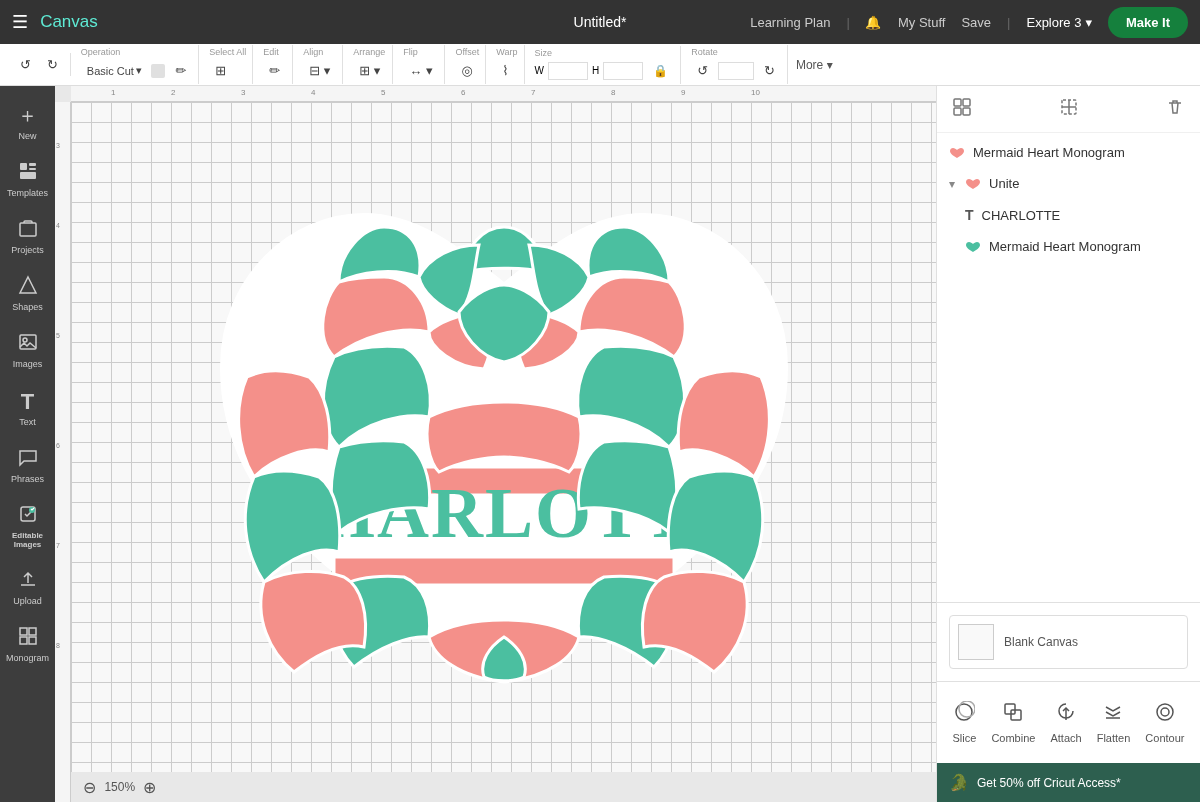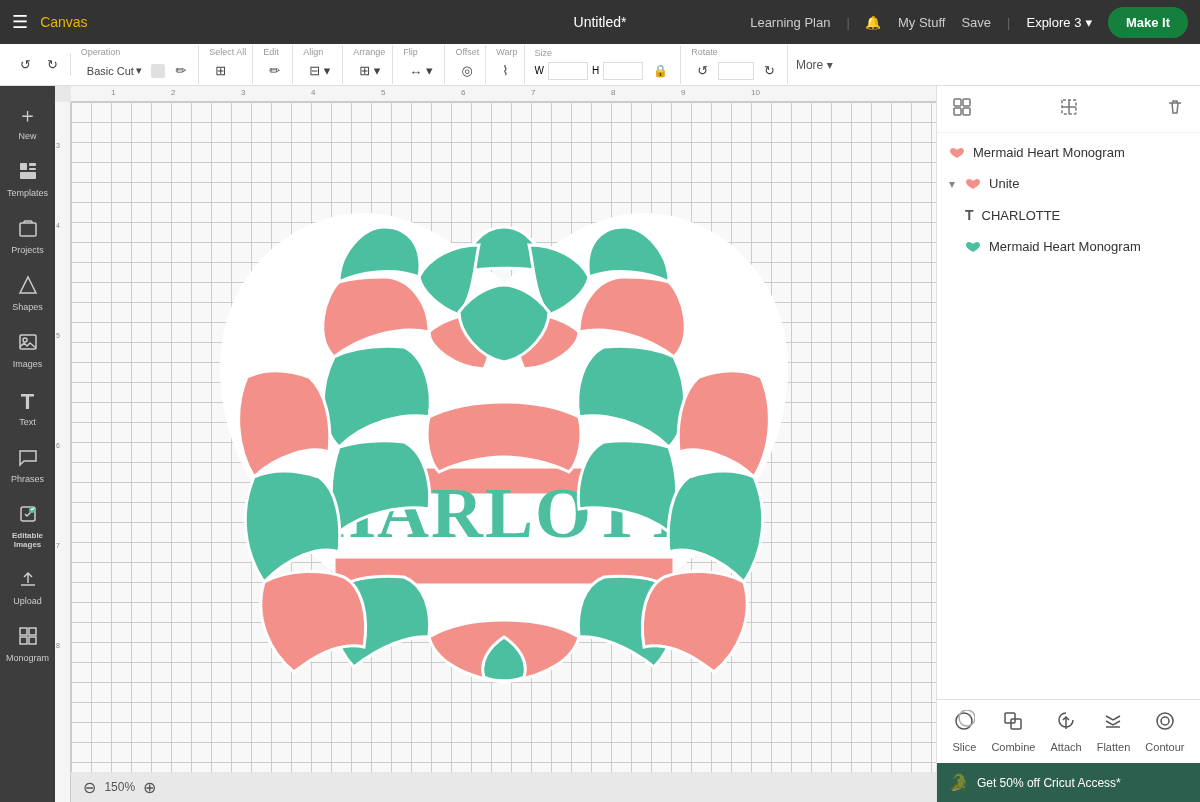--- a/index.html
+++ b/index.html
@@ -11,21 +11,21 @@
       background: #333333;
       display: flex;
       align-items: center;
       padding: 0 12px;
       gap: 12px;
       color: white;
       position: relative;
       z-index: 100;
     }
     .nav-menu-icon { font-size: 18px; cursor: pointer; }
-    .nav-canvas-label { font-size: 14px; color: #eab308; }
+    .nav-canvas-label { font-size: 17px; color: #5eead4; }
     .nav-title { position: absolute; left: 50%; transform: translateX(-50%); font-size: 14px; color: white; }
     .nav-right { margin-left: auto; display: flex; align-items: center; gap: 16px; font-size: 13px; color: #ccc; }
     .nav-right .separator { color: #666; }
     .nav-right .learning { color: #ccc; margin-left: 12px; }
     .nav-right .my-stuff { color: #ccc; }
     .nav-right .save-btn { color: #ccc; }
     .nav-right .explore { color: white; display: flex; align-items: center; gap: 4px; }
     .make-it-btn {
       background: #15803d;
       color: white;
@@ -245,21 +245,21 @@
     .blank-canvas-preview {
       width: 36px;
       height: 36px;
       background: #f9f9f9;
       border: 1px solid #ccc;
     }
     .blank-canvas-label { font-size: 12px; color: #555; }
     .bottom-tools {
       display: flex;
       justify-content: space-around;
-      padding: 10px 8px;
+      padding: 19px 8px;
       border-top: 1px solid #e0e0e0;
     }
     .bottom-tool {
       display: flex;
       flex-direction: column;
       align-items: center;
       gap: 4px;
       cursor: pointer;
       background: none;
       border: none;
@@ -606,20 +606,26 @@
 
       <div class="layer-item indented">
         <svg width="16" height="14" viewBox="0 0 16 14" fill="#4BBFA0">
             <path d="M8 12 C5 10 1 8 1 5 C1 3 2.5 2 4 2 C5.5 2 7 3 8 4 C9 3 10.5 2 12 2 C13.5 2 15 3 15 5 C15 8 11 10 8 12Z"></path>
             <line x1="4" y1="7" x2="12" y2="7" stroke="#4BBFA0" stroke-width="1"></line>
           </svg>
         <span class="layer-name">Mermaid Heart Monogram</span>
       </div>
     </div>
 
+    <div class="blank-canvas-section">
+      <div class="blank-canvas-box">
+        <div class="blank-canvas-preview"></div>
+        <span class="blank-canvas-label">Blank Canvas</span>
+      </div>
+    </div>
 
     <div class="bottom-tools">
       <button class="bottom-tool">
         <span class="tool-icon">
           <svg width="22" height="22" viewBox="0 0 22 22" fill="none" stroke="#555" stroke-width="1.5">
               <circle cx="11" cy="11" r="8"></circle>
               <circle cx="14" cy="8" r="8" stroke="#aaa"></circle>
             </svg>
         </span>
         <span>Slice</span>

